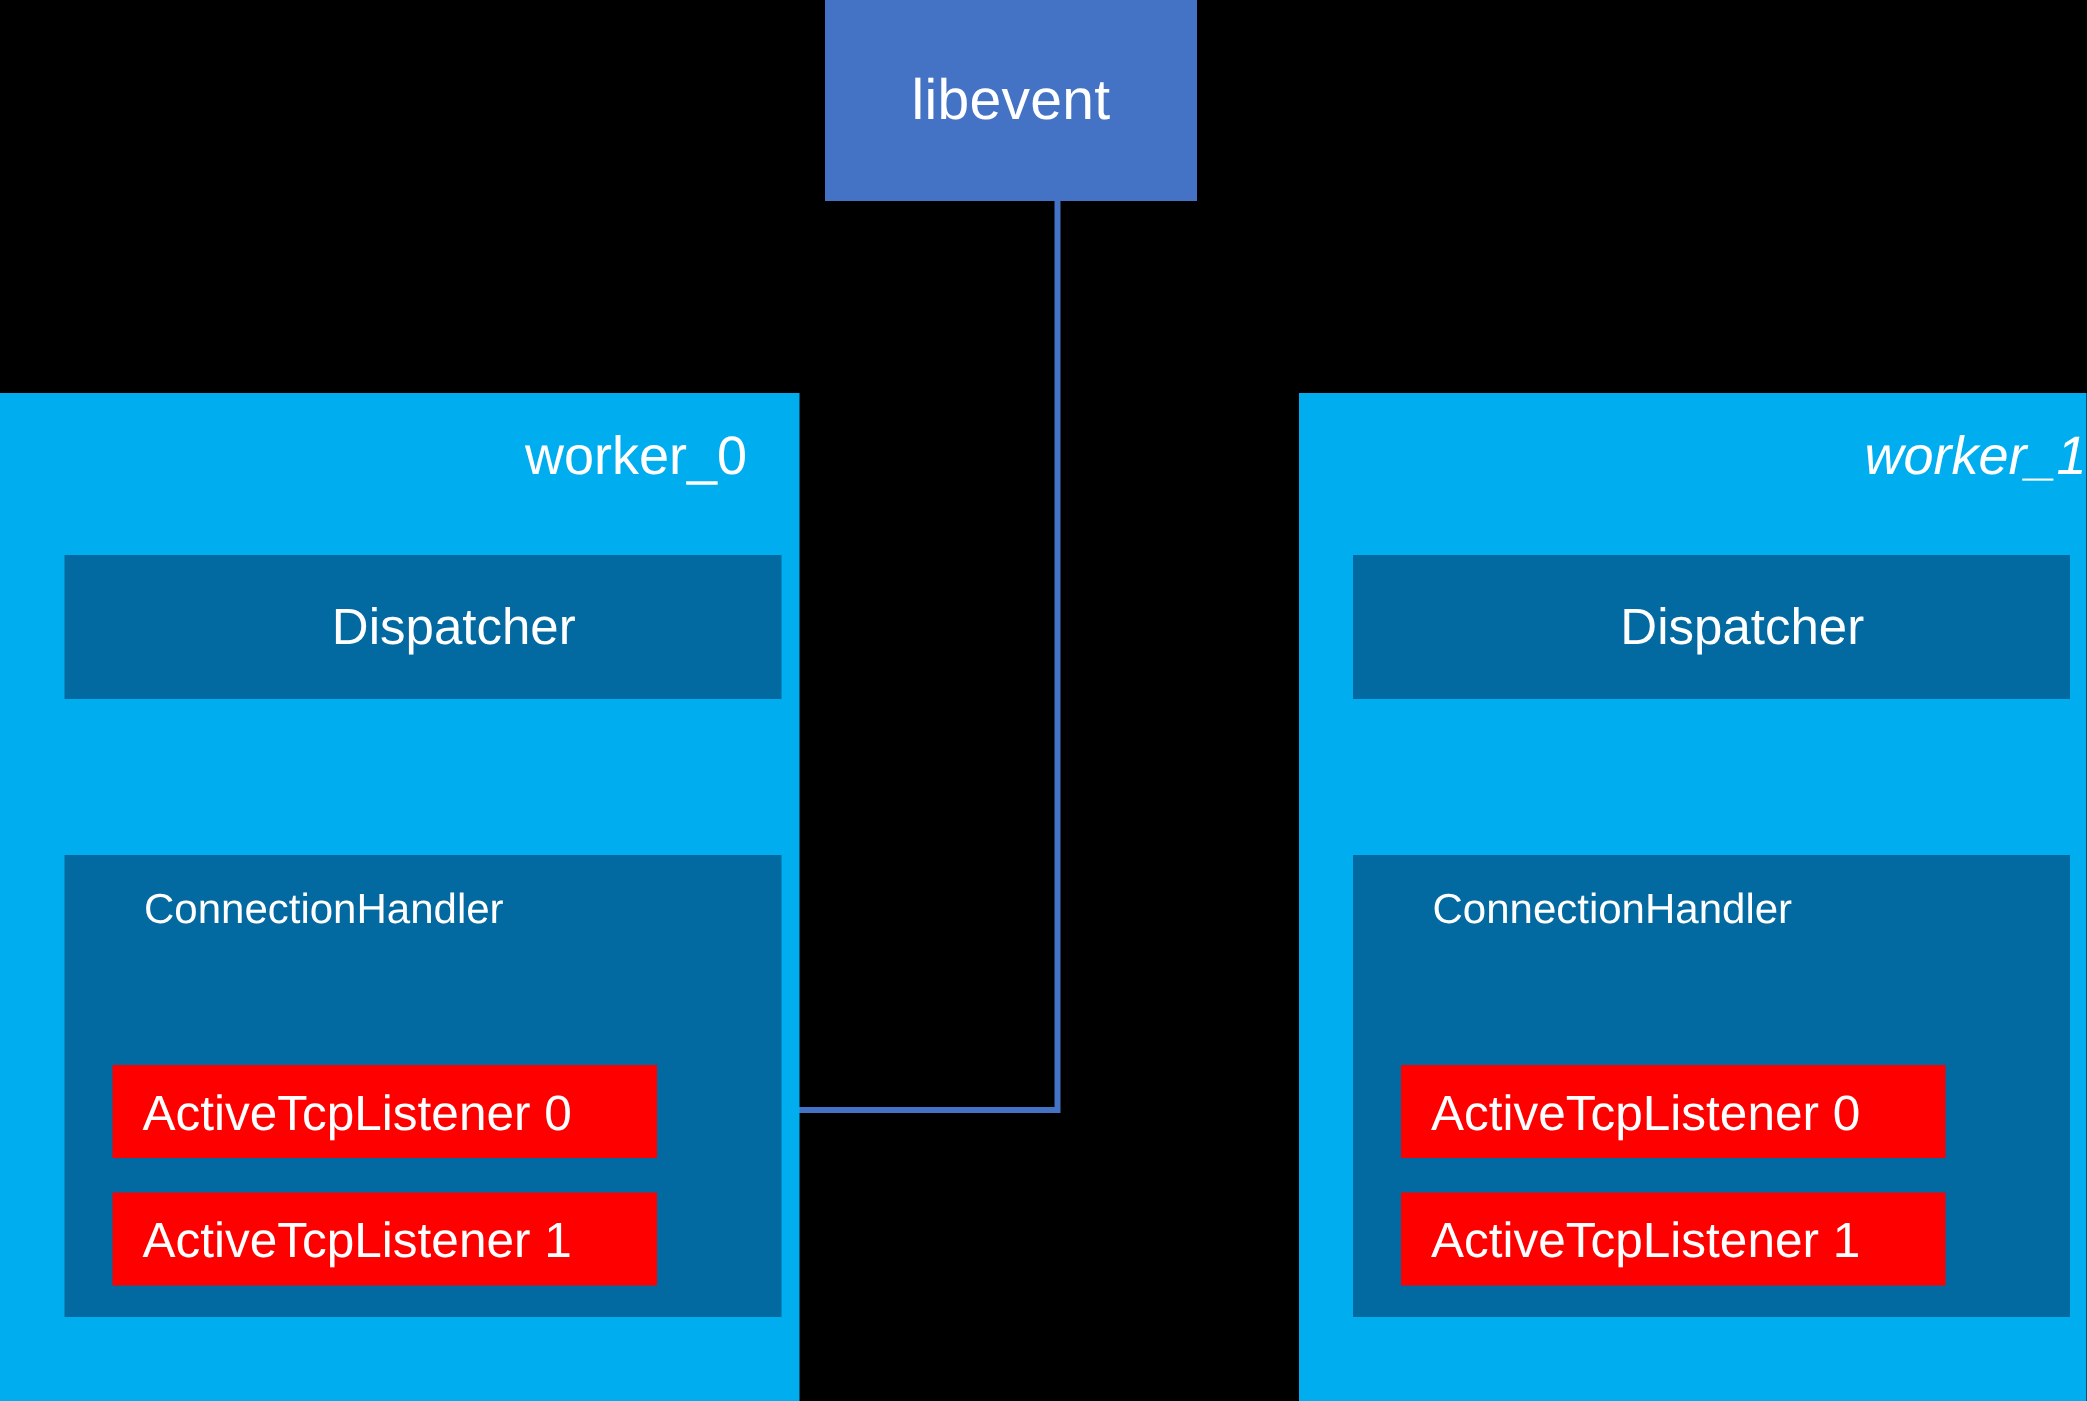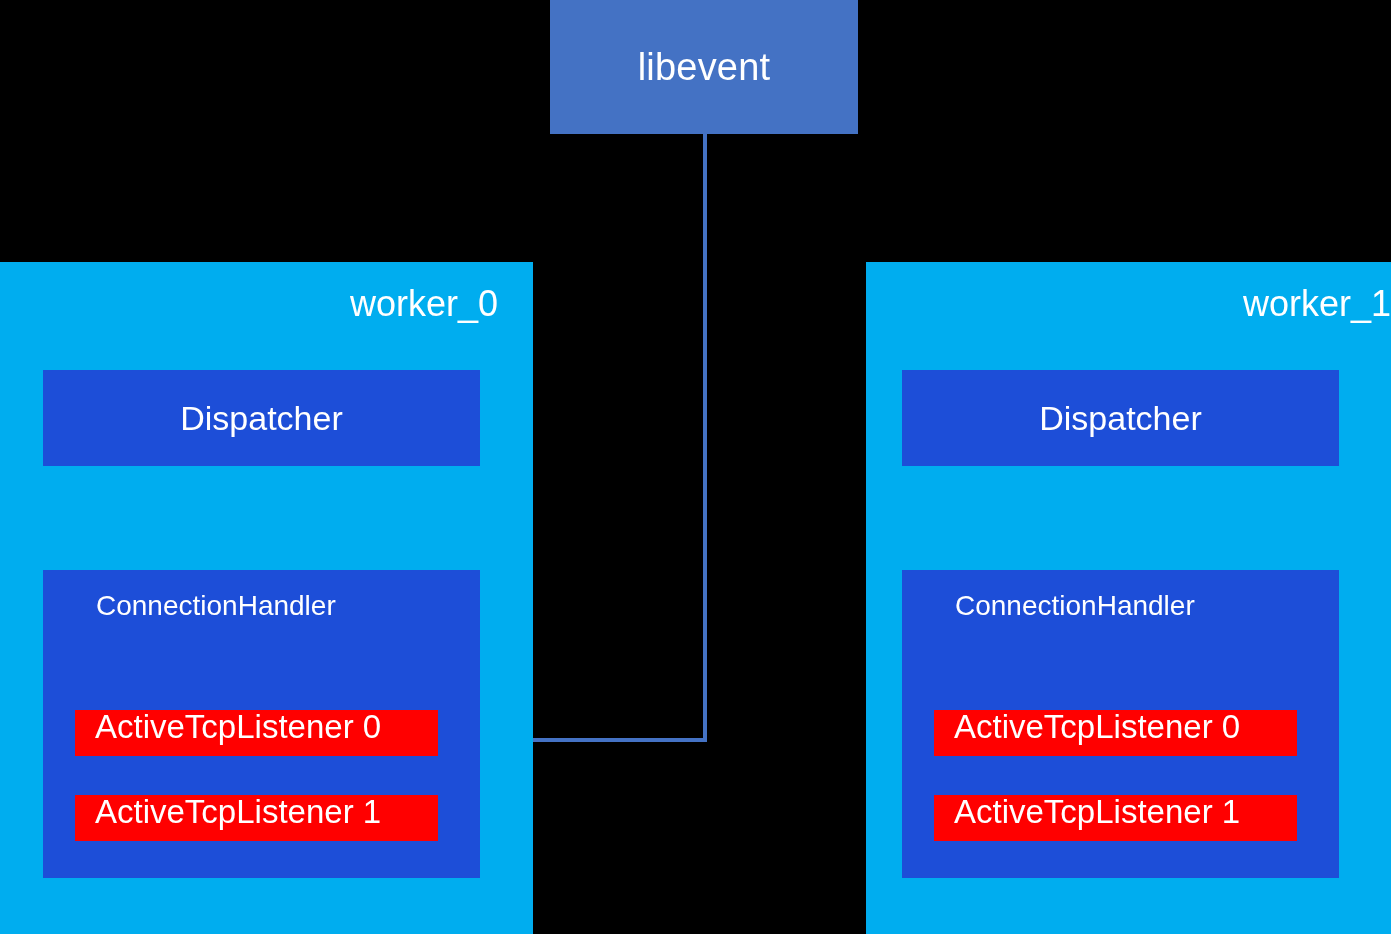--- a/index.html
+++ b/index.html
@@ -18,21 +18,21 @@
     width: 1391px;
     height: 934px;
     background: #000000;
   }
 
   
   .libevent-box {
     position: absolute;
     left: 550px;
     top: 0px;
-    width: 308px;
+    width: 248px;
     height: 134px;
     background: #4472C4;
     display: flex;
     align-items: center;
     justify-content: center;
   }
   .libevent-label {
     color: #FFFFFF;
     font-size: 38px;
     font-weight: 400;
@@ -54,26 +54,27 @@
     position: absolute;
     top: 24px;
     left: 0;
     width: 100%;
     text-align: right;
     color: #FFFFFF;
     font-size: 36px;
     line-height: 1;
   }
   .worker-panel.left  .worker-title { padding-right: 35px; box-sizing: border-box; }
-  .worker-panel.right .worker-title {  box-sizing: border-box; }
+  .worker-panel.right .worker-title {  box-sizing: border-box; font-style: italic; }
 
   
   .green-box {
     position: absolute;
-    background: #1d4ed8;
+    background: #0369a1;
+    padding-left: 41px;
   }
   .dispatcher-box {
     left: 43px;
     top: 108px;
     width: 437px;
     height: 96px;
     display: flex;
     align-items: center;
     justify-content: center;
   }
@@ -100,24 +101,24 @@
     color: #FFFFFF;
     font-size: 28px;
     line-height: 1;
   }
 
   
   .listener-box {
     position: absolute;
     left: 32px;
     width: 363px;
-    height: 46px;
+    height: 62px;
     background: #FF0000;
     display: flex;
-    align-items: flex-start;
+    align-items: center;
     padding-left: 20px;
     box-sizing: border-box;
   }
   .listener-0 { top: 140px; }
   .listener-1 { top: 225px; }
   .listener-label {
     color: #FFFFFF;
     font-size: 33px;
     line-height: 1;
   }

